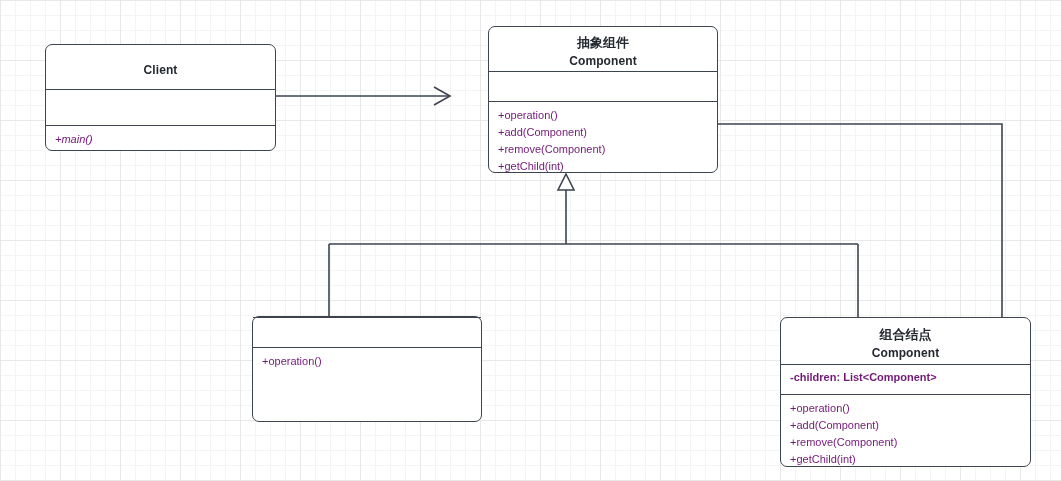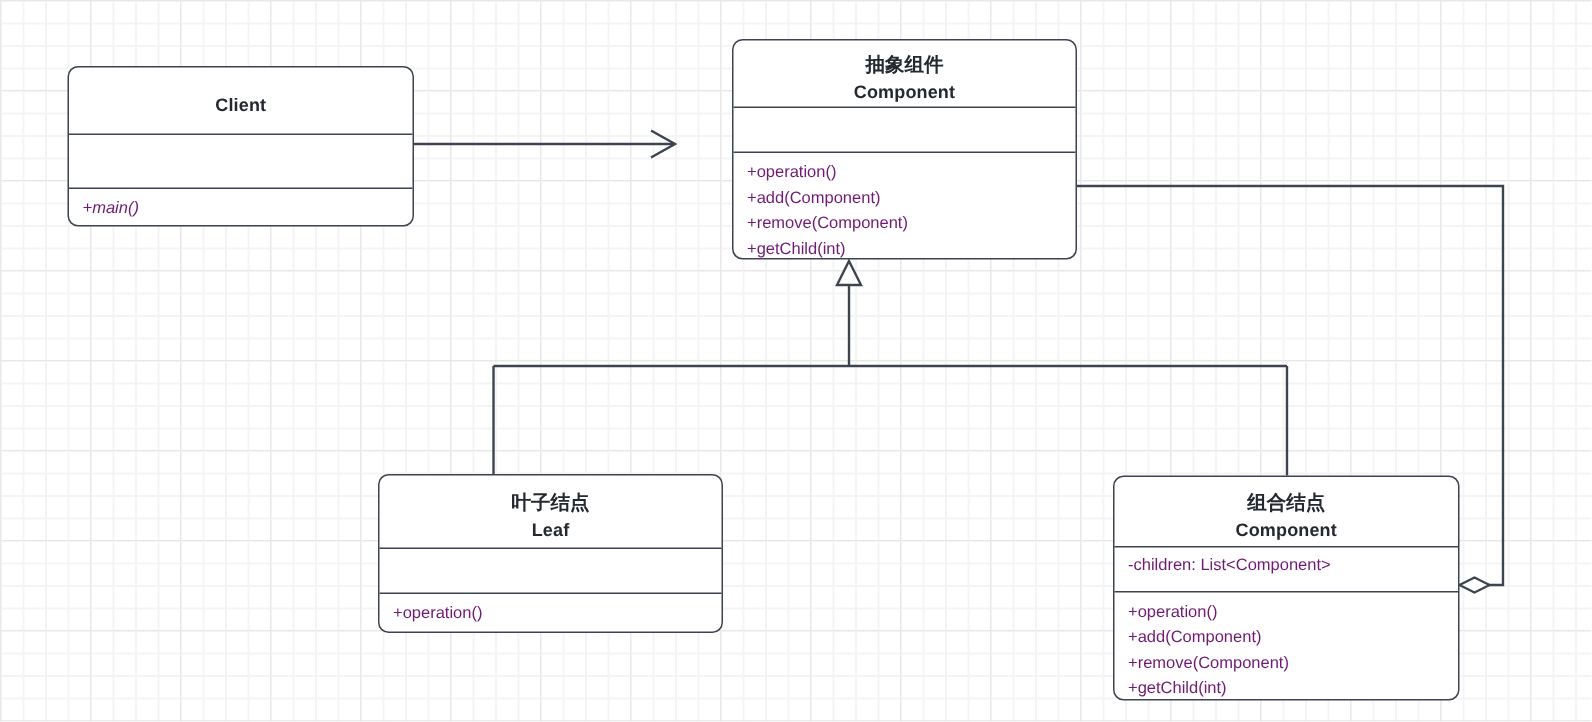--- a/index.html
+++ b/index.html
@@ -126,36 +126,32 @@
     <div class="uml-section empty" style="height:30px;"></div>
     <div class="uml-section" style="flex:1;">
       <div class="row">+operation()</div>
       <div class="row">+add(Component)</div>
       <div class="row">+remove(Component)</div>
       <div class="row">+getChild(int)</div>
     </div>
   </div>
 
   <div class="uml-class" style="left:214px; top:316px; width:230px; height:106px;">
-    <div class="uml-header" style="height:48px;">
-      <div class="cn">叶子结点</div>
-      <div class="en">Leaf</div>
-    </div>
     <div class="uml-section empty" style="height:30px;"></div>
     <div class="uml-section" style="flex:1;">
       <div class="row">+operation()</div>
     </div>
   </div>
 
-  <div class="uml-class" style="left:704px; top:317px; width:231px; height:150px;">
+  <div class="uml-class" style="left:742px; top:317px; width:251px; height:150px;">
     <div class="uml-header" style="height:46px;">
       <div class="cn">组合结点</div>
       <div class="en">Component</div>
     </div>
-    <div class="uml-section" style="height:30px; padding-top:4px;">
+    <div class="uml-section" style="height:30px; padding-top:4px;font-weight:bold;">
       <div class="row">-children: List&lt;Component&gt;</div>
     </div>
     <div class="uml-section" style="flex:1;">
       <div class="row">+operation()</div>
       <div class="row">+add(Component)</div>
       <div class="row">+remove(Component)</div>
       <div class="row">+getChild(int)</div>
     </div>
   </div>
 

